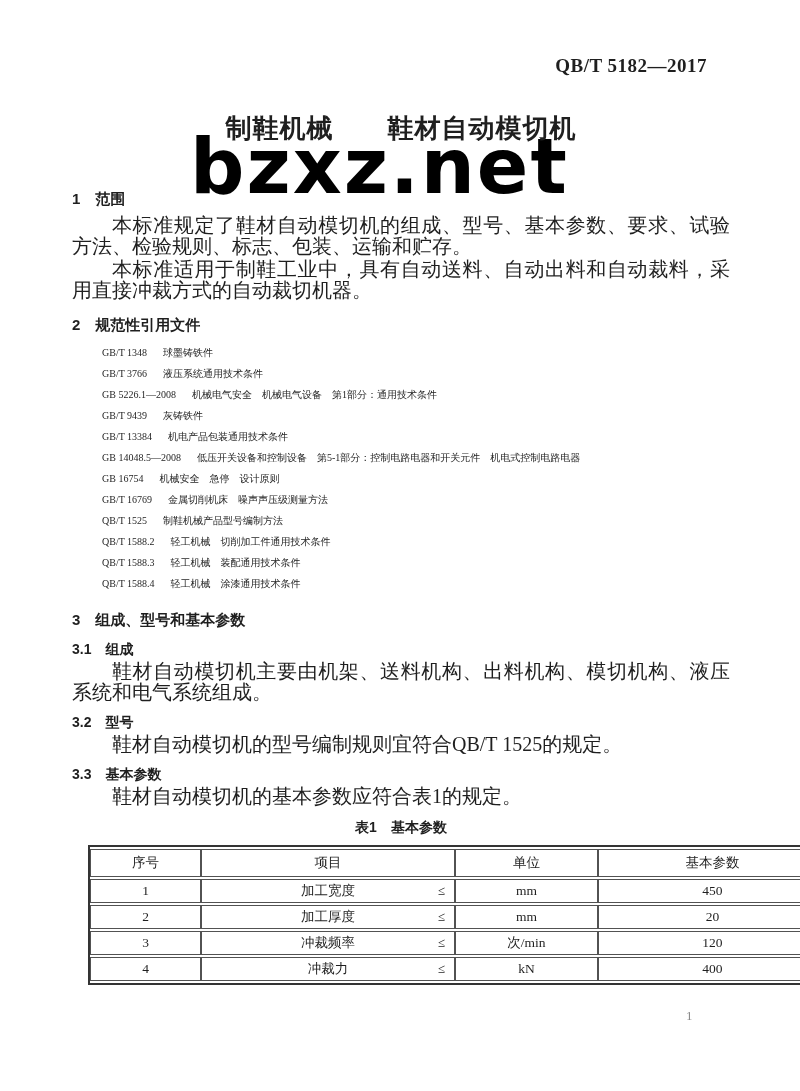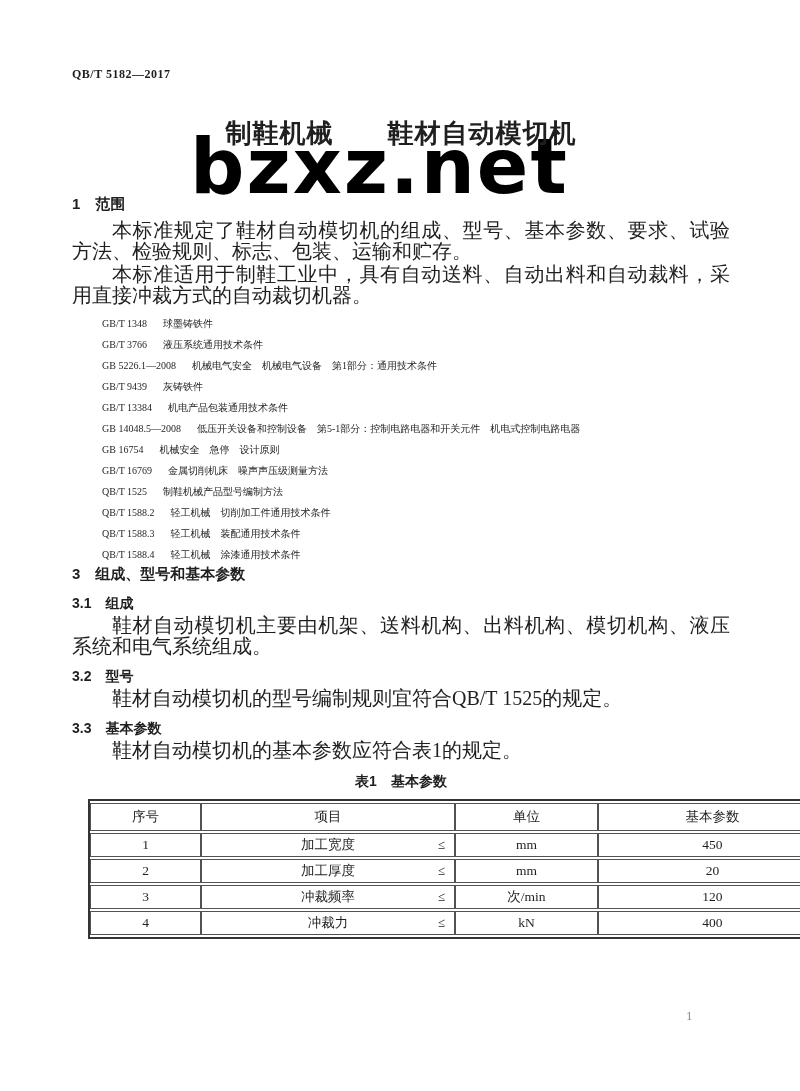--- a/index.html
+++ b/index.html
@@ -24,44 +24,43 @@
     white-space:nowrap;
   }
   .page {
     position:relative;
     z-index:1;
     box-sizing:border-box;
     padding:55px 70px 0 72px;
     height:100%;
   }
   .doc-number {
-    text-align:left;
+    text-align:right;
     padding-right:23px;
     font-weight:bold;
-    font-size:12px;
+    font-size:19px;
     letter-spacing:0.5px;
-    margin-top:12px;
   }
   .title {
     margin:34px 0 0;
     text-align:center;
     font-family:"Liberation Sans","DejaVu Sans",sans-serif;
     font-weight:bold;
     font-size:26px;
     letter-spacing:1px;
   }
   .h1 {
     font-family:"Liberation Sans","DejaVu Sans",sans-serif;
     font-weight:bold;
     font-size:15px;
     margin:0;
   }
   .sec1-h { margin-top:44px; }
   .sec2-h { margin-top:15px; }
-  .sec3-h { }
+  .sec3-h { margin-top:17px; }
   .h2 {
     font-family:"Liberation Sans","DejaVu Sans",sans-serif;
     font-weight:bold;
     font-size:14px;
     margin:0;
   }
   .sub-h { margin-top:11px; }
   p.body-p {
     margin:6px 0 0;
     font-size:20px;
@@ -124,20 +123,21 @@
 <div class="page">
 
   <div class="doc-number">QB/T 5182—2017</div>
 
   <div class="title">制鞋机械　　鞋材自动模切机</div>
 
   <div class="h1 sec1-h">1　范围</div>
   <p class="body-p">本标准规定了鞋材自动模切机的组成、型号、基本参数、要求、试验方法、检验规则、标志、包装、运输和贮存。</p>
   <p class="body-p tight">本标准适用于制鞋工业中，具有自动送料、自动出料和自动裁料，采用直接冲裁方式的自动裁切机器。</p>
 
+  <div class="h1 sec2-h">2　规范性引用文件</div>
 
   <div class="refs">
     <div class="ref"><span class="ref-code">GB/T 1348</span><span>球墨铸铁件</span></div>
     <div class="ref"><span class="ref-code">GB/T 3766</span><span>液压系统通用技术条件</span></div>
     <div class="ref"><span class="ref-code">GB 5226.1—2008</span><span>机械电气安全　机械电气设备　第1部分：通用技术条件</span></div>
     <div class="ref"><span class="ref-code">GB/T 9439</span><span>灰铸铁件</span></div>
     <div class="ref"><span class="ref-code">GB/T 13384</span><span>机电产品包装通用技术条件</span></div>
     <div class="ref"><span class="ref-code">GB 14048.5—2008</span><span>低压开关设备和控制设备　第5-1部分：控制电路电器和开关元件　机电式控制电路电器</span></div>
     <div class="ref"><span class="ref-code">GB 16754</span><span>机械安全　急停　设计原则</span></div>
     <div class="ref"><span class="ref-code">GB/T 16769</span><span>金属切削机床　噪声声压级测量方法</span></div>

